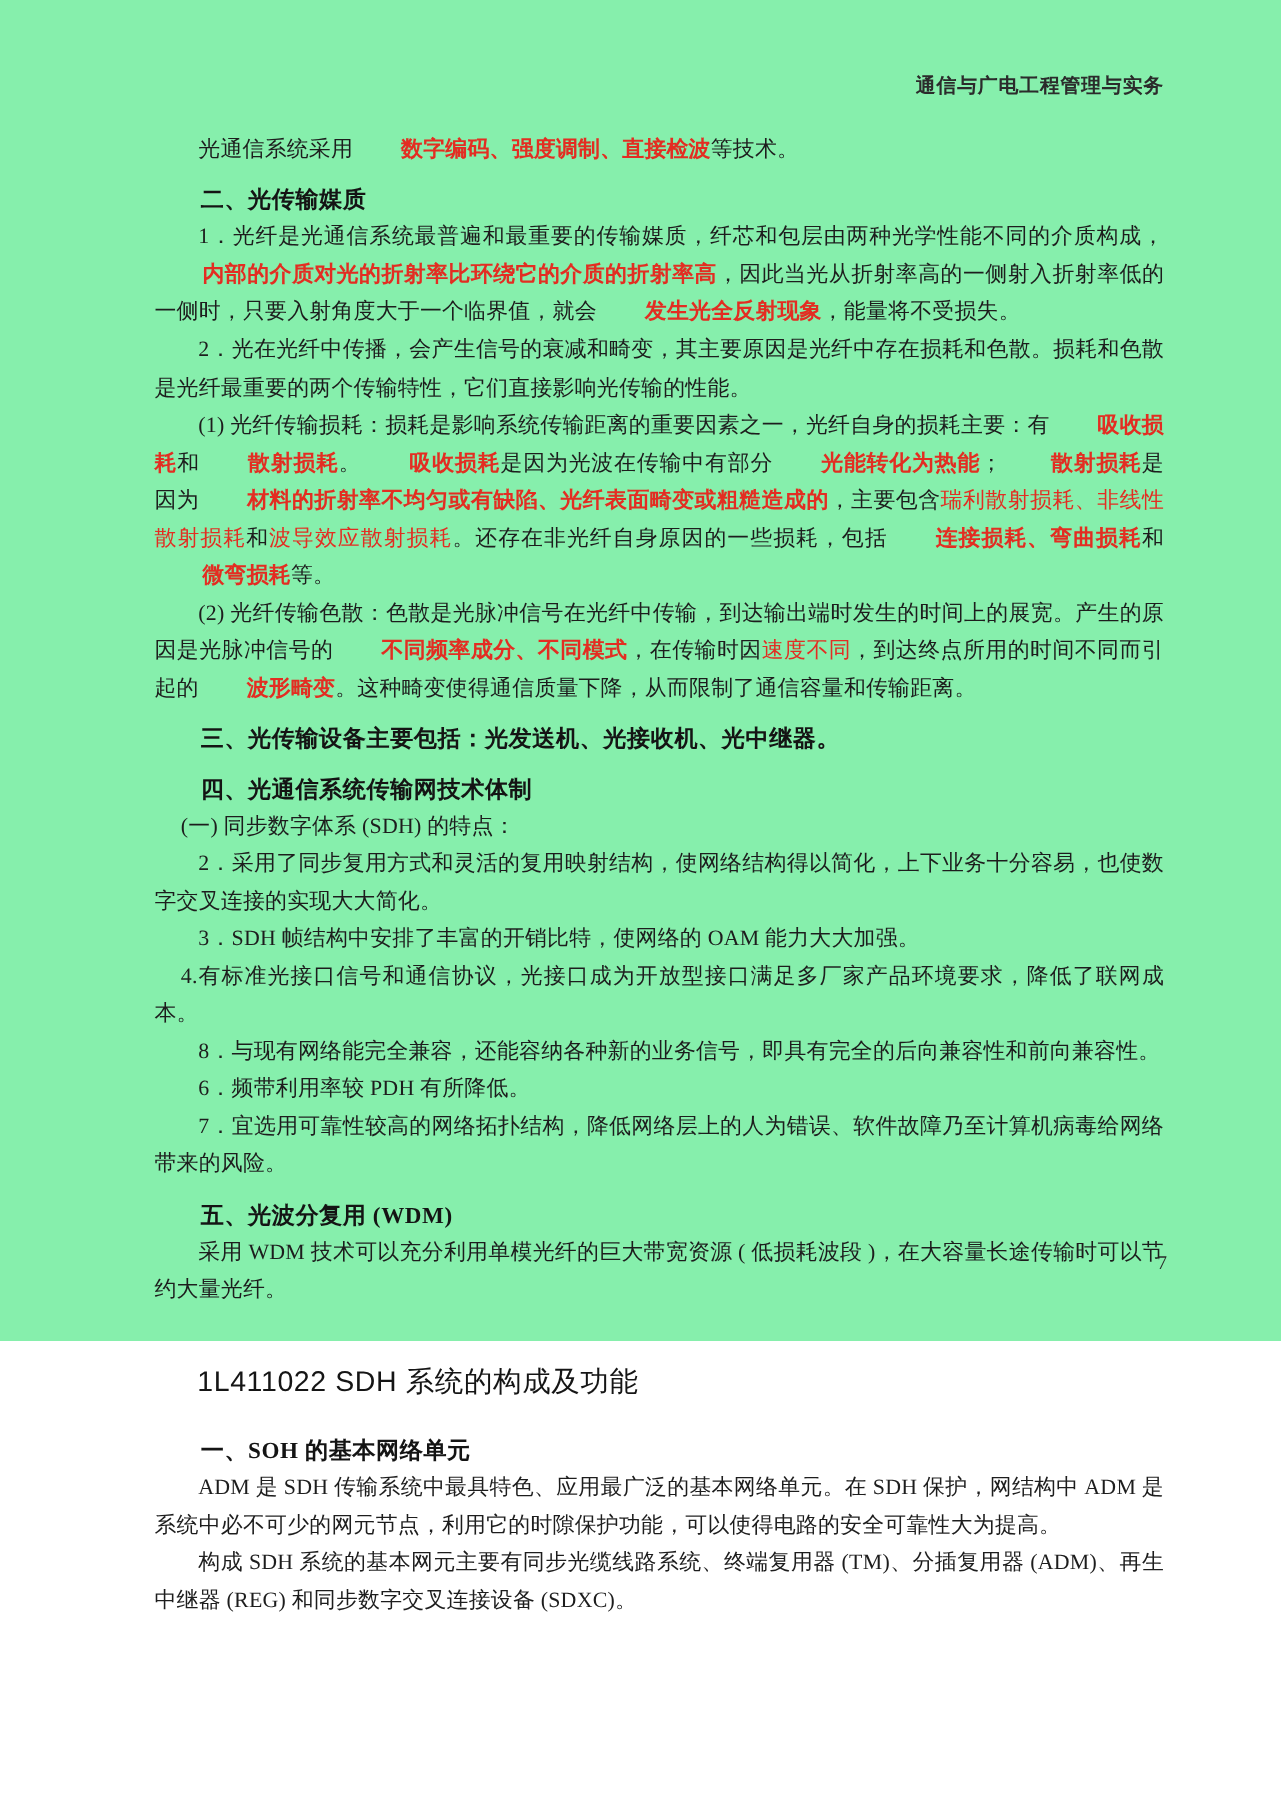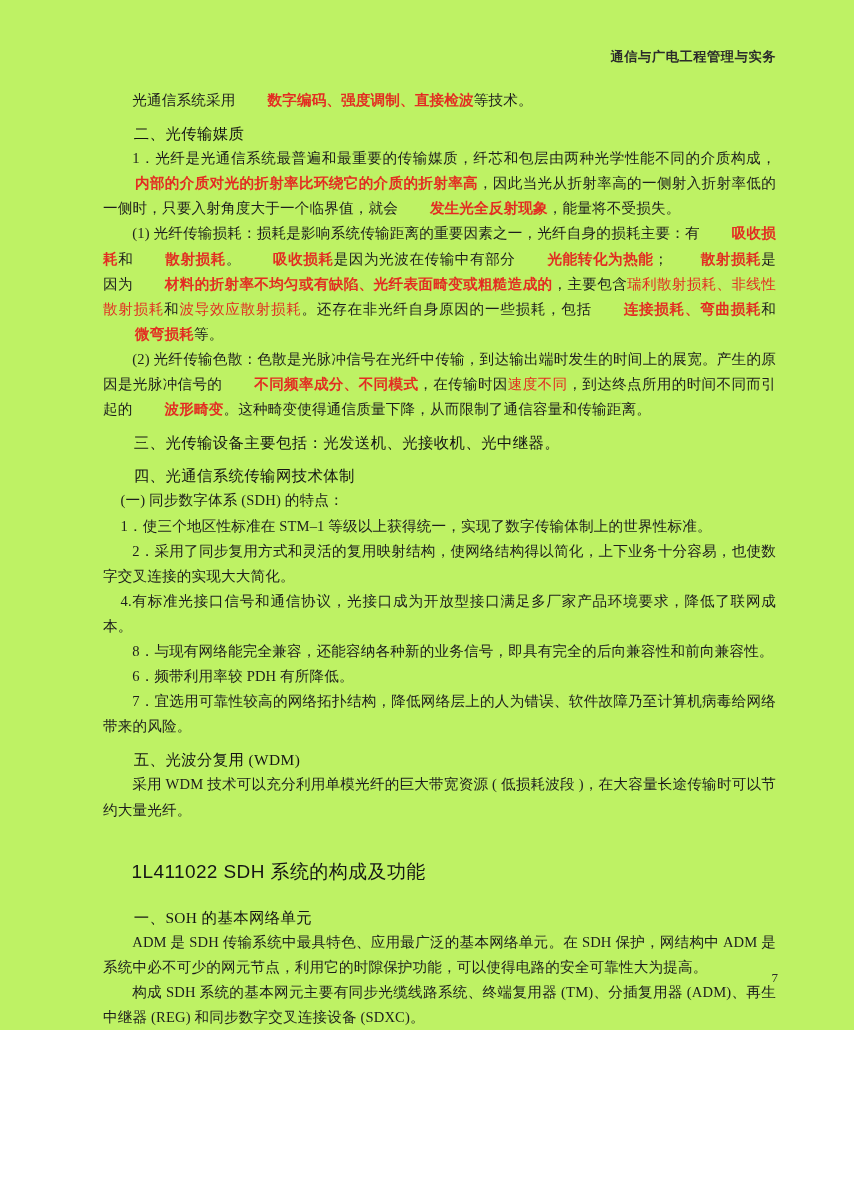--- a/index.html
+++ b/index.html
@@ -13,22 +13,22 @@
     position: relative;
     font-family: "Liberation Serif", "DejaVu Serif", serif;
     color: #1a1a1a;
     overflow: hidden;
   }
 
   .page {
     position: absolute;
     left: 0; top: 0;
     width: 854px;
-    height: 1030px;
-    background: #bef264;
+    height: 894px;
+    background: #86efac;
   }
 
   
   .runhead {
     position: absolute;
     top: 48px;
     right: 78px;
     font-family: "Liberation Sans", "DejaVu Sans", sans-serif;
     font-size: 13.2px;
     font-weight: 700;
@@ -62,21 +62,21 @@
     font-weight: 700;
     padding-left: 32px;
   }
   .red-thin {
     color: #e32d22;
   }
   h3.sub-serif {
     margin: 0;
     font-size: 15.4px;
     line-height: 25.1px;
-    font-weight: 400;
+    font-weight: 700;
     font-family: "Liberation Serif", "DejaVu Serif", serif;
     text-indent: 2em;
     letter-spacing: 0.4px;
     color: #141414;
   }
   h2.chapter {
     margin: 0;
     font-size: 19px;
     line-height: 30px;
     font-weight: 400;
@@ -110,37 +110,38 @@
   <div class="col">
 
     <p class="ind"><span>光通信系统采用</span><span class="red">数字编码、强度调制、直接检波</span><span>等技术。</span></p>
 
     <div class="gap-sm"></div>
 
     <h3 class="sub-serif">二、光传输媒质</h3>
 
     <p class="ind"><span>1．光纤是光通信系统最普遍和最重要的传输媒质，纤芯和包层由两种光学性能不同的介质构成，</span><span class="red">内部的介质对光的折射率比环绕它的介质的折射率高</span><span>，因此当光从折射率高的一侧射入折射率低的一侧时，只要入射角度大于一个临界值，就会</span><span class="red">发生光全反射现象</span><span>，能量将不受损失。</span></p>
 
+    <p class="ind">2．光在光纤中传播，会产生信号的衰减和畸变，其主要原因是光纤中存在损耗和色散。损耗和色散是光纤最重要的两个传输特性，它们直接影响光传输的性能。</p>
 
     <p class="ind"><span>(1) 光纤传输损耗：损耗是影响系统传输距离的重要因素之一，光纤自身的损耗主要：有</span><span class="red">吸收损耗</span><span>和</span><span class="red">散射损耗</span><span>。</span><span class="red">吸收损耗</span><span>是因为光波在传输中有部分</span><span class="red">光能转化为热能</span><span>；</span><span class="red">散射损耗</span><span>是因为</span><span class="red">材料的折射率不均匀或有缺陷、光纤表面畸变或粗糙造成的</span><span>，主要包含</span><span class="red-thin">瑞利散射损耗、非线性散射损耗</span><span>和</span><span class="red-thin">波导效应散射损耗</span><span>。还存在非光纤自身原因的一些损耗，包括</span><span class="red">连接损耗、弯曲损耗</span><span>和</span><span class="red">微弯损耗</span><span>等。</span></p>
 
     <p class="ind"><span>(2) 光纤传输色散：色散是光脉冲信号在光纤中传输，到达输出端时发生的时间上的展宽。产生的原因是光脉冲信号的</span><span class="red">不同频率成分、不同模式</span><span>，在传输时因</span><span class="red-thin">速度不同</span><span>，到达终点所用的时间不同而引起的</span><span class="red">波形畸变</span><span>。这种畸变使得通信质量下降，从而限制了通信容量和传输距离。</span></p>
 
     <div class="gap-sm"></div>
 
     <h3 class="sub-serif">三、光传输设备主要包括：光发送机、光接收机、光中继器。</h3>
 
     <div class="gap-sm"></div>
 
     <h3 class="sub-serif">四、光通信系统传输网技术体制</h3>
 
     <p class="ind1">(一) 同步数字体系 (SDH) 的特点：</p>
 
-    <p class="ind1">1．使三个地区性标准在 STM–1 等级以上获得统一，实现了数字传输体制上的世界性标准。</p>
     <p class="ind">2．采用了同步复用方式和灵活的复用映射结构，使网络结构得以简化，上下业务十分容易，也使数字交叉连接的实现大大简化。</p>
+    <p class="ind">3．SDH 帧结构中安排了丰富的开销比特，使网络的 OAM 能力大大加强。</p>
     <p class="ind1">4.有标准光接口信号和通信协议，光接口成为开放型接口满足多厂家产品环境要求，降低了联网成本。</p>
     <p class="ind">8．与现有网络能完全兼容，还能容纳各种新的业务信号，即具有完全的后向兼容性和前向兼容性。</p>
     <p class="ind">6．频带利用率较 PDH 有所降低。</p>
     <p class="ind">7．宜选用可靠性较高的网络拓扑结构，降低网络层上的人为错误、软件故障乃至计算机病毒给网络带来的风险。</p>
 
     <div class="gap-sm"></div>
 
     <h3 class="sub-serif">五、光波分复用 (WDM)</h3>
 
     <p class="ind">采用 WDM 技术可以充分利用单模光纤的巨大带宽资源 ( 低损耗波段 )，在大容量长途传输时可以节约大量光纤。</p>

